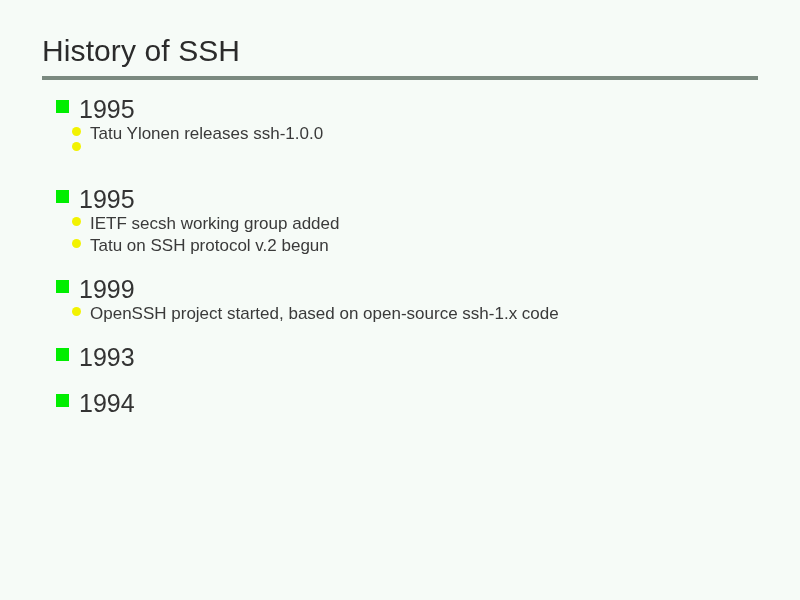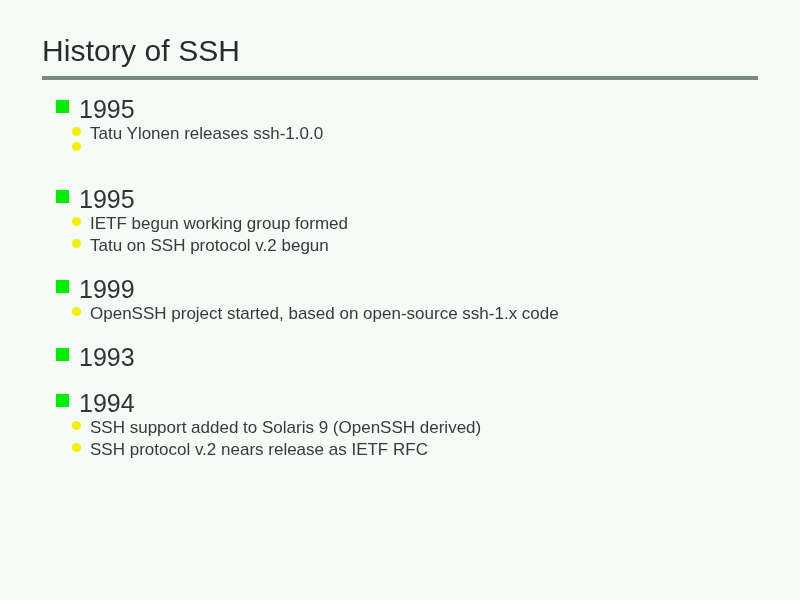--- a/index.html
+++ b/index.html
@@ -143,21 +143,21 @@
     </div>
 
     <div class="year-group">
       <div class="year-row">
         <span class="sq-bullet"></span>
         <span class="year-label">1995</span>
       </div>
       <ul class="sub-list">
         <li class="sub-row">
           <span class="dot-bullet"></span>
-          <span class="sub-label">IETF begun working group formed</span>
+          <span class="sub-label">IETF secsh working group added</span>
         </li>
         <li class="sub-row">
           <span class="dot-bullet"></span>
           <span class="sub-label">Tatu on SSH protocol v.2 begun</span>
         </li>
       </ul>
     </div>
 
     <div class="year-group">
       <div class="year-row">
@@ -177,26 +177,16 @@
         <span class="sq-bullet"></span>
         <span class="year-label">1993</span>
       </div>
     </div>
 
     <div class="year-group">
       <div class="year-row">
         <span class="sq-bullet"></span>
         <span class="year-label">1994</span>
       </div>
-      <ul class="sub-list">
-        <li class="sub-row">
-          <span class="dot-bullet"></span>
-          <span class="sub-label">SSH support added to Solaris 9 (OpenSSH derived)</span>
-        </li>
-        <li class="sub-row">
-          <span class="dot-bullet"></span>
-          <span class="sub-label">SSH protocol v.2 nears release as IETF RFC</span>
-        </li>
-      </ul>
     </div>
 
   </div>
 </div>
 
 </body></html>

